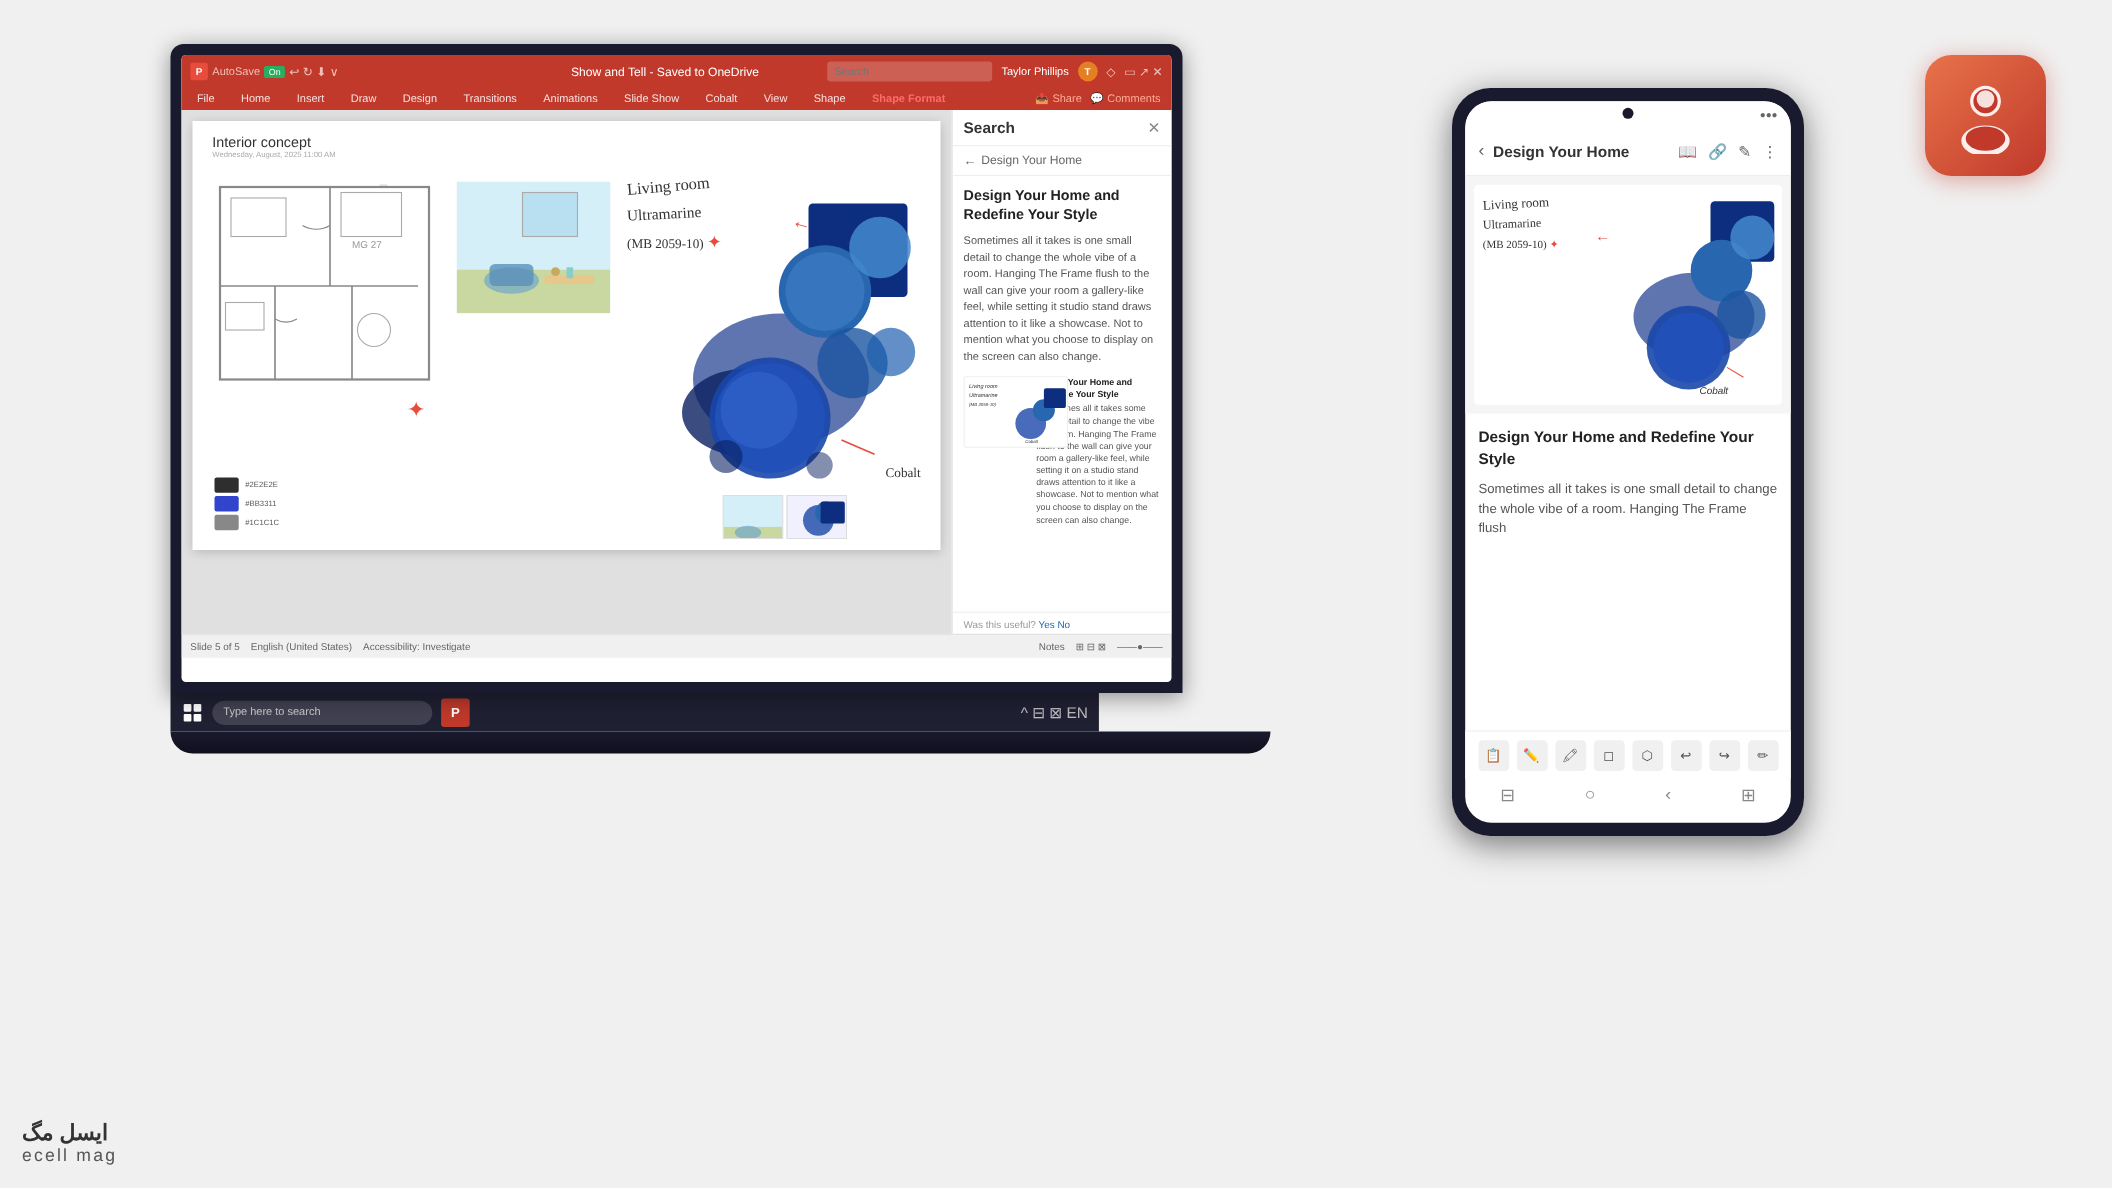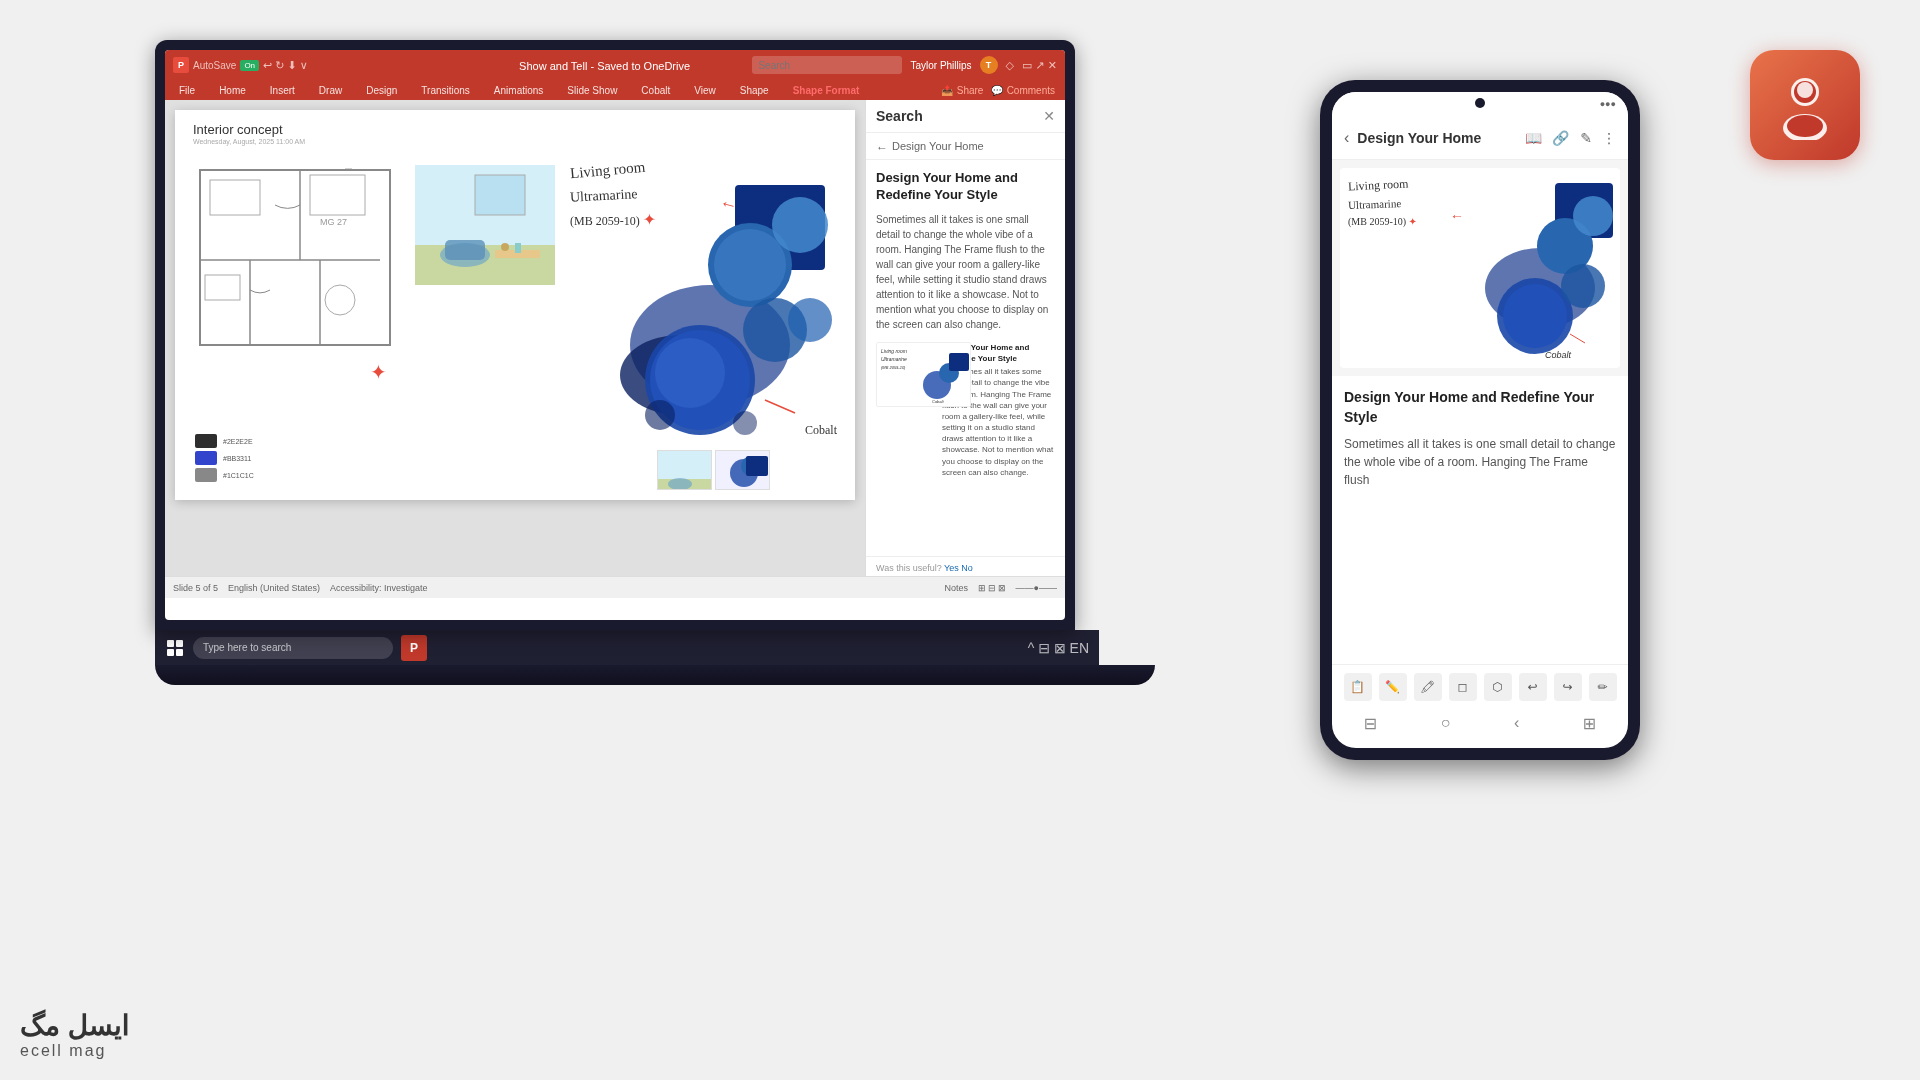--- a/index.html
+++ b/index.html
@@ -270,21 +270,21 @@
       display: flex;
       align-items: center;
       padding: 0 8px;
       font-size: 9px;
       color: #666;
       gap: 10px;
     }
 
     
     .taskbar {
-      width: 944px;
+      width: 844px;
       height: 35px;
       background: rgba(20, 20, 40, 0.95);
       display: flex;
       align-items: center;
       padding: 0 10px;
       gap: 8px;
     }
 
     .taskbar-start {
       width: 20px;
@@ -891,20 +891,20 @@
           <span>‹</span>
           <span>⊞</span>
         </div>
 
       </div>
     </div>
   </div>
 
   <div class="logo-area">
     <div style="text-align:right;">
-      <span style="font-size:28px;font-weight:bold;color:#333;font-family:Arial;">ایسل مگ</span>
+      <span style="font-size:20px;font-weight:bold;color:#333;font-family:Arial;">ایسل مگ</span>
     </div>
     <div>
       <span style="font-size:16px;color:#555;letter-spacing:2px;">ecell mag</span>
     </div>
   </div>
 
 </div>
 
 </body></html>

